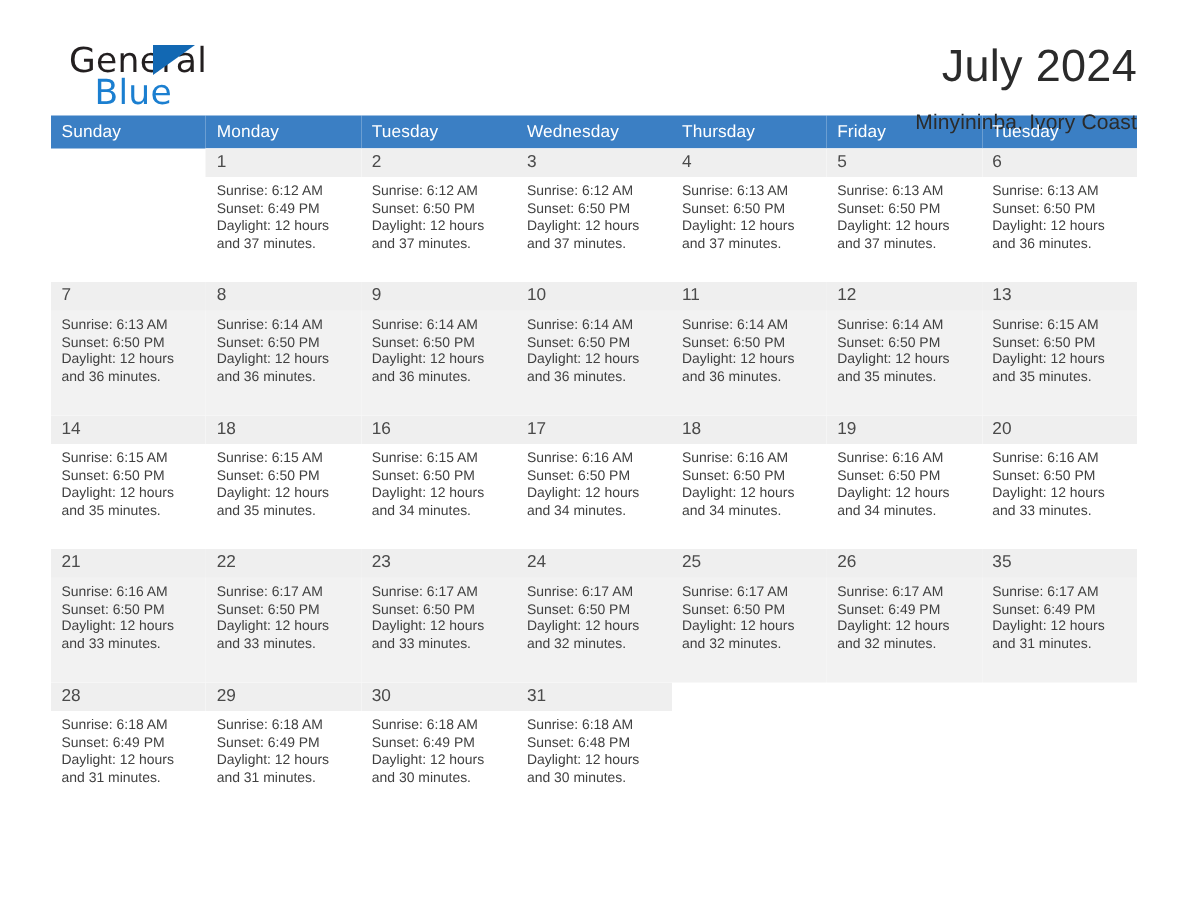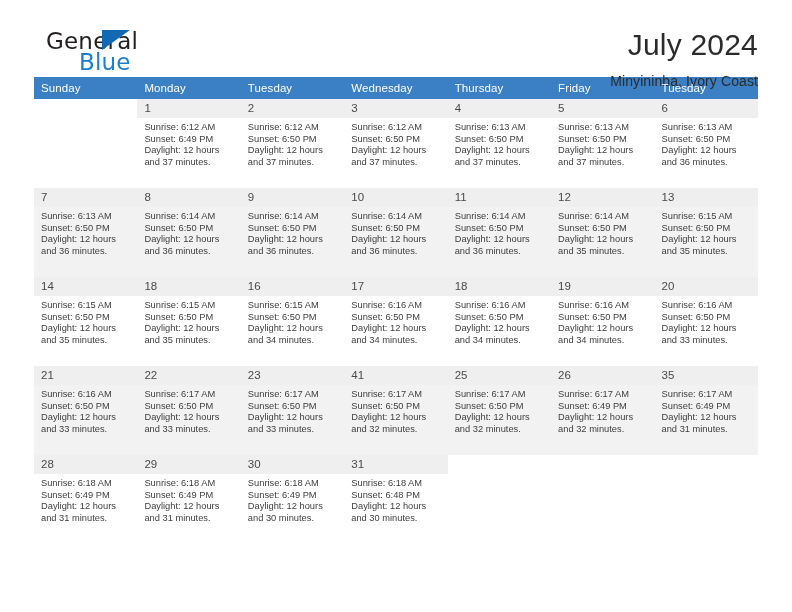--- a/index.html
+++ b/index.html
@@ -51,21 +51,21 @@
     position: absolute;
     left: 68px;
     top: 2px;
     width: 0;
     height: 0;
     border-left: 28px solid #1268b3;
     border-bottom: 20px solid transparent;
   }
   .brand-blue {
     position: absolute;
-    left: 45px;
+    left: 29px;
     top: 21px;
     font-size: 23px;
     letter-spacing: 0.2px;
     color: #1b7fd0;
     font-family: "DejaVu Sans", sans-serif;
     font-weight: 400;
   }
   .title-block {
     text-align: right;
     padding-top: 0px;
@@ -448,21 +448,21 @@
               <div class="cell-body">
                 <div>Sunrise: 6:17 AM</div>
                 <div>Sunset: 6:50 PM</div>
                 <div>Daylight: 12 hours</div>
                 <div>and 33 minutes.</div>
               </div>
             </div>
           </td>
         <td>
             <div class="cell-inner">
-              <span class="daynum">41</span>
+              <span class="daynum">24</span>
               <div class="cell-body">
                 <div>Sunrise: 6:17 AM</div>
                 <div>Sunset: 6:50 PM</div>
                 <div>Daylight: 12 hours</div>
                 <div>and 32 minutes.</div>
               </div>
             </div>
           </td>
         <td>
             <div class="cell-inner">

